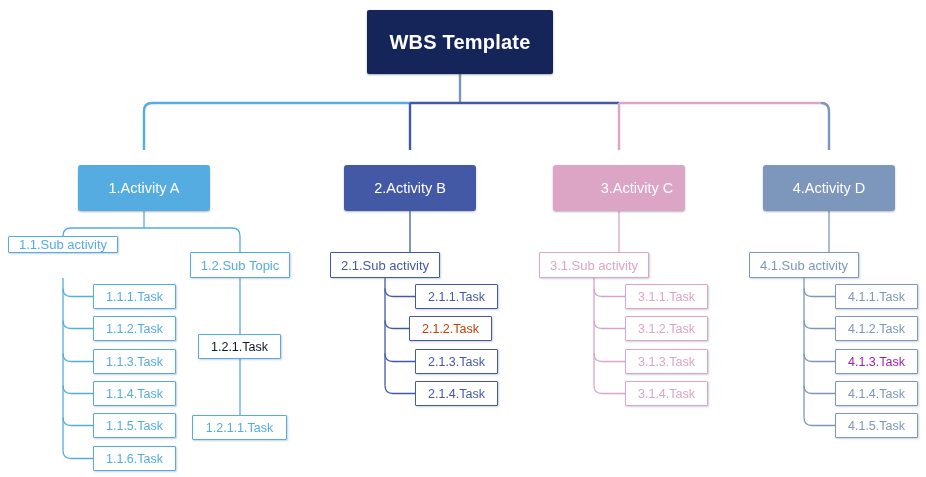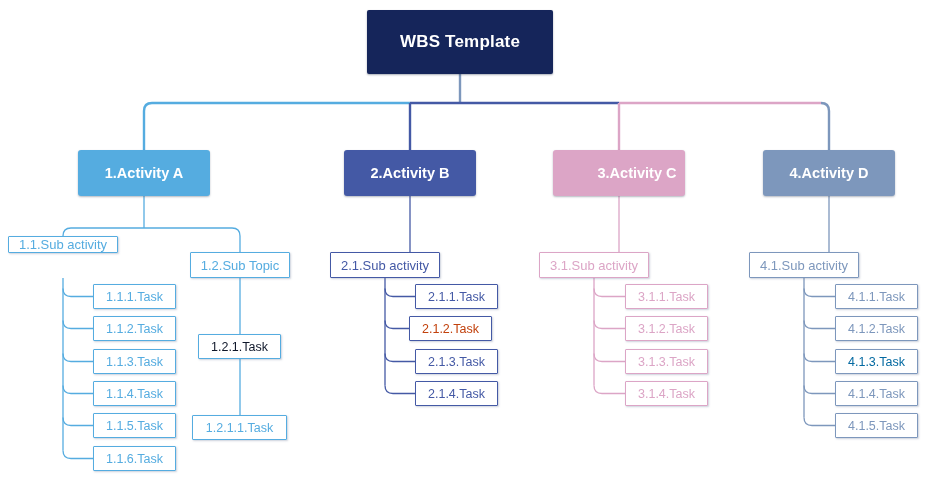--- a/index.html
+++ b/index.html
@@ -32,32 +32,33 @@
     box-sizing: border-box;
     display: flex;
     align-items: center;
     justify-content: center;
     white-space: nowrap;
   }
   
   .node.root {
     border-radius: 2px;
     color: #ffffff;
-    font-size: 17px;
+    font-size: 20px;
     font-weight: bold;
     letter-spacing: 0.2px;
     box-shadow: 0 1px 2px rgba(60,70,90,0.45);
   }
   
   .node.activity {
     border-radius: 3px;
     color: #ffffff;
     font-size: 14.5px;
-    font-weight: bold;
+    font-weight: normal;
     box-shadow: 0 1px 2px rgba(70,80,100,0.40);
+    margin-top: 15px;
   }
   
   .node.sub {
     background: #ffffff;
     border: 1px solid;
     border-radius: 1px;
     font-size: 13px;
     font-weight: normal;
     box-shadow: 1px 1px 2px rgba(120,135,160,0.38);
   }
@@ -193,21 +194,21 @@
       </div>
       <div class="node sub" style="left: 749px; top: 252px; width: 110px; height: 26px; border-color: rgb(125, 151, 188); color: rgb(125, 151, 188);">
         <span>4.1.Sub activity</span>
       </div>
       <div class="node task" style="left: 835px; top: 284px; width: 83px; height: 25px; border-color: rgb(125, 151, 188); color: rgb(125, 151, 188);">
         <span>4.1.1.Task</span>
       </div>
       <div class="node task" style="left: 835px; top: 316px; width: 83px; height: 25px; border-color: rgb(125, 151, 188); color: rgb(125, 151, 188);">
         <span>4.1.2.Task</span>
       </div>
-      <div class="node task" style="left: 835px; top: 349px; width: 83px; height: 25px; border-color: rgb(125, 151, 188); color: #0369a1;">
+      <div class="node task" style="left: 835px; top: 349px; width: 83px; height: 25px; border-color: rgb(125, 151, 188); color: #a21caf;">
         <span>4.1.3.Task</span>
       </div>
       <div class="node task" style="left: 835px; top: 381px; width: 83px; height: 25px; border-color: rgb(125, 151, 188); color: rgb(125, 151, 188);">
         <span>4.1.4.Task</span>
       </div>
       <div class="node task" style="left: 835px; top: 413px; width: 83px; height: 25px; border-color: rgb(125, 151, 188); color: rgb(125, 151, 188);">
         <span>4.1.5.Task</span>
       </div>
     </div>
 </div>

